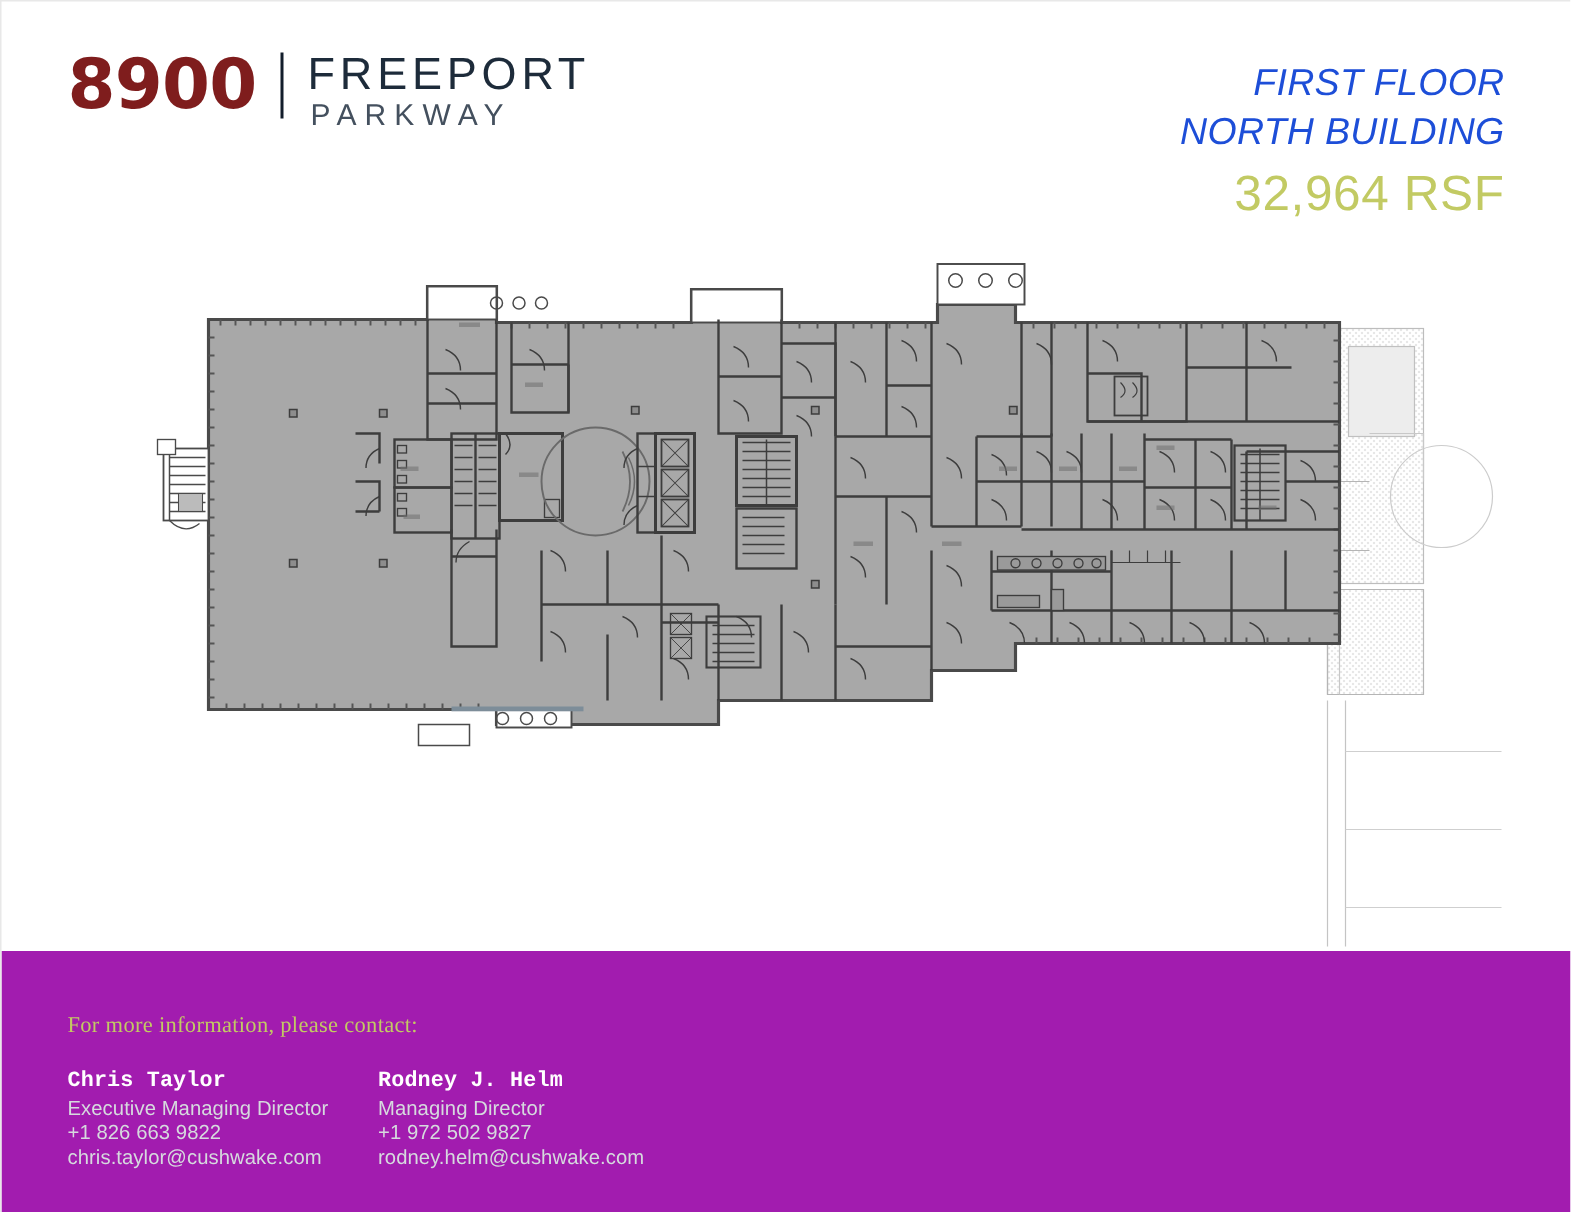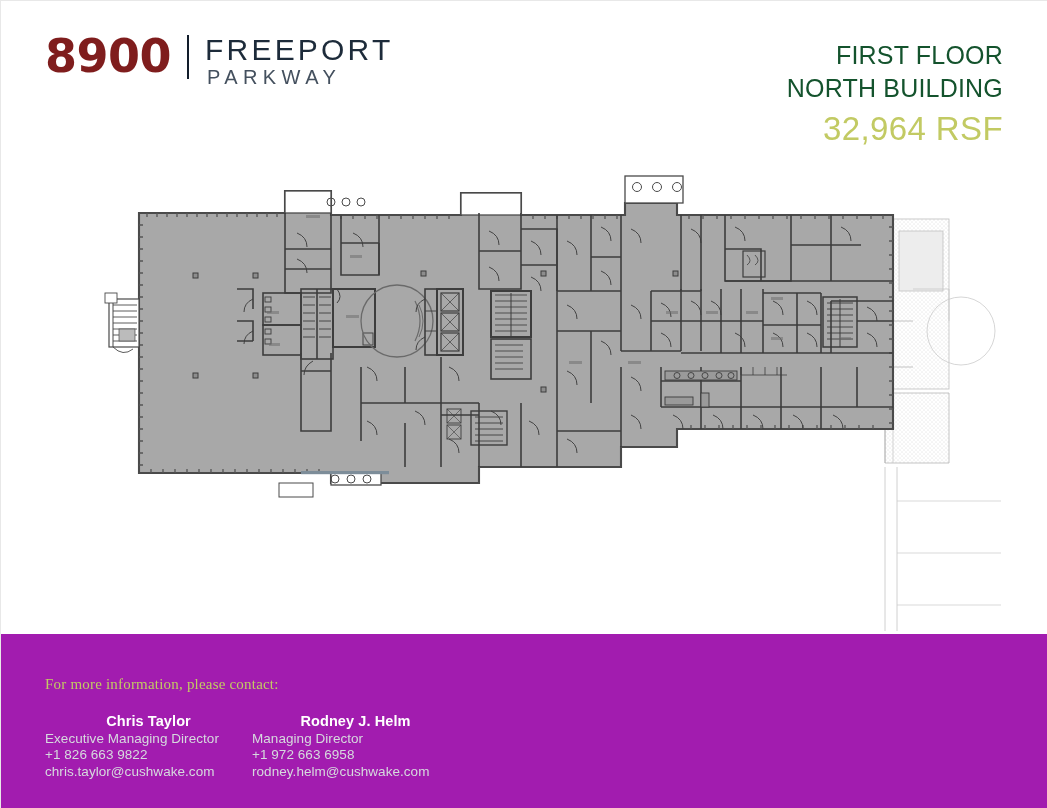--- a/index.html
+++ b/index.html
@@ -76,23 +76,24 @@
   .header-right {
     position: absolute;
     right: 44px;
     top: 38px;
     text-align: right;
   }
   .hdr-line {
     font-family: "Liberation Sans", sans-serif;
     font-size: 25px;
     line-height: 33px;
-    color: #14532d;
+    color: #1d4ed8;
     letter-spacing: 0.2px;
     white-space: nowrap;
+    font-style: italic;
   }
   .hdr-rsf {
     font-family: "Liberation Sans", sans-serif;
     font-size: 33px;
     line-height: 45px;
     color: #c2ca63;
     letter-spacing: 0.4px;
     white-space: nowrap;
     margin-top: 1px;
   }
@@ -126,27 +127,26 @@
     letter-spacing: 0.2px;
   }
   .contacts {
     position: absolute;
     left: 44px;
     top: 78px;
     display: flex;
   }
   .contact-col { width: 207px; }
   .contact-name {
-    font-family: Liberation Sans, sans-serif;
+    font-family: Liberation Mono, monospace;
     font-weight: bold;
     font-size: 14.5px;
     line-height: 19px;
     color: #ffffff;
     letter-spacing: 0.1px;
-    text-align: center;
   }
   .contact-line {
     font-family: "Liberation Sans", sans-serif;
     font-size: 13.5px;
     line-height: 16.3px;
     color: #d6dade;
     letter-spacing: 0.05px;
   }
 </style>
 </head>
@@ -545,20 +545,20 @@
     <div class="contacts">
       <div class="contact-col">
         <div class="contact-name">Chris Taylor</div>
         <div class="contact-line">Executive Managing Director</div>
         <div class="contact-line">+1 826 663 9822</div>
         <div class="contact-line">chris.taylor@cushwake.com</div>
       </div>
       <div class="contact-col">
         <div class="contact-name">Rodney J. Helm</div>
         <div class="contact-line">Managing Director</div>
-        <div class="contact-line">+1 972 663 6958</div>
+        <div class="contact-line">+1 972 502 9827</div>
         <div class="contact-line">rodney.helm@cushwake.com</div>
       </div>
     </div>
 
   </div>
 
 </div>
 
 </body></html>

